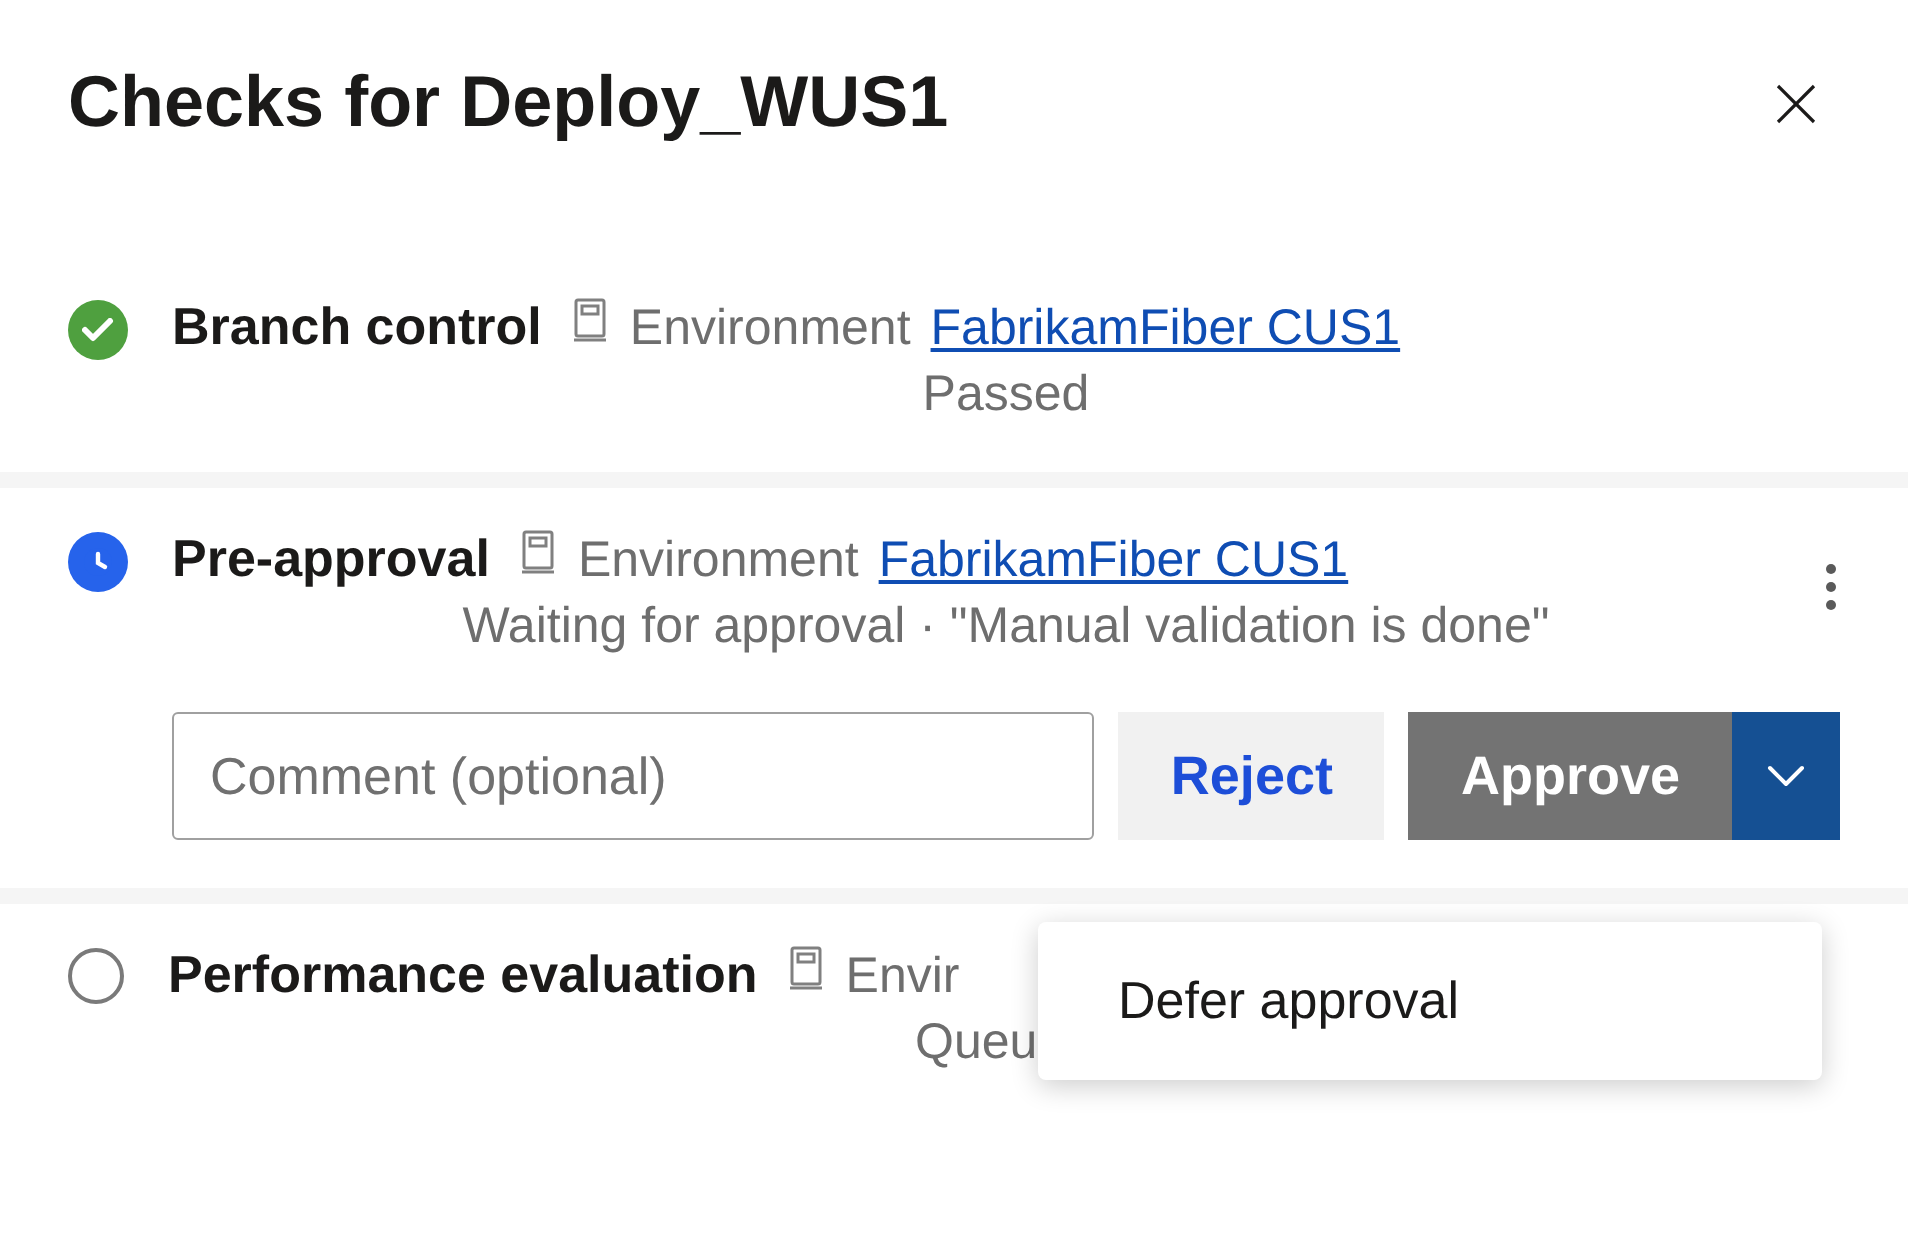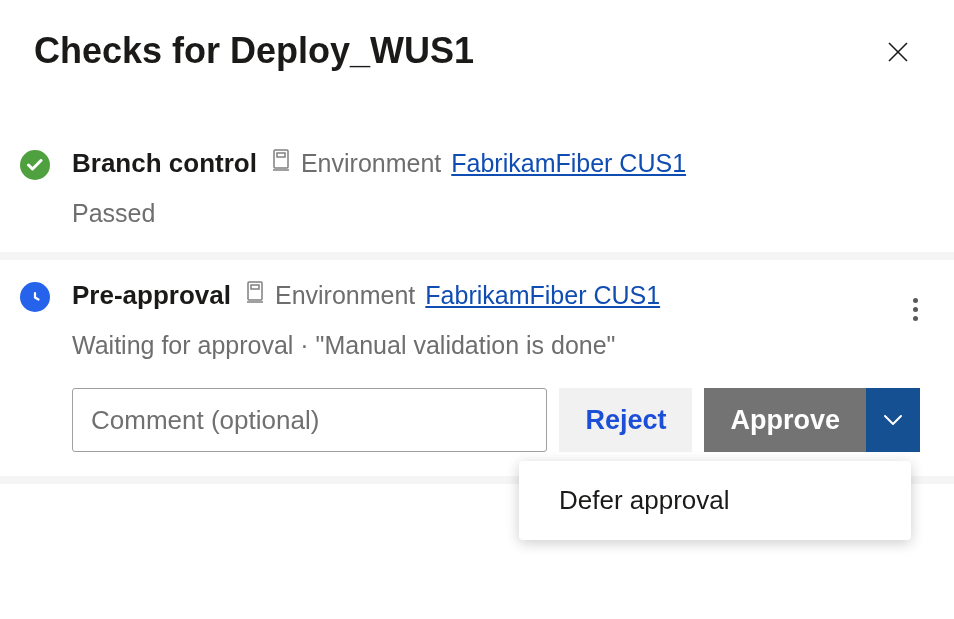--- a/index.html
+++ b/index.html
@@ -15,21 +15,21 @@
 
   
   .header { padding: 30px 34px 0 34px; }
   .header-row { display: flex; align-items: flex-start; justify-content: space-between; }
   .title { font-size: 36px; font-weight: 700; line-height: 1.15; margin: 0; }
   .subtitle { font-size: 25px; color: #6e6e6e; margin-top: 2px; }
   .close-btn { background: none; border: none; cursor: pointer; padding: 10px; font-size: 26px; color: #1b1a19; line-height: 1; }
 
   
   .check {
-    padding: 20px 34px 24px 20px;
+    padding: 20px 34px 24px 34px;
     display: flex;
     align-items: flex-start;
     gap: 22px;
     position: relative;
   }
   .divider { height: 8px; background: #f5f5f5; }
 
   .status-icon {
     width: 30px; height: 30px; border-radius: 50%;
     display: flex; align-items: center; justify-content: center;
@@ -38,21 +38,21 @@
   }
   .status-passed { background: #4FA03F; }
   .status-waiting { background: #2663EB; }
   .status-queued { background: transparent; border: 2.5px solid #7a7a7a; width: 28px; height: 28px; }
 
   .check-body { flex: 1; }
   .check-head { display: flex; align-items: baseline; flex-wrap: wrap; gap: 10px; font-size: 26px; }
   .check-name { font-weight: 700; }
   .env-label { color: #6e6e6e; font-size: 25px; }
   .env-link { color: #0F4DB3; text-decoration: underline; font-size: 25px; }
-  .check-sub { font-size: 25px; color: #6e6e6e; margin-top: 20px; }
+  .check-sub { font-size: 25px; color: #6e6e6e; margin-top: 4px; text-align: center; }
 
   .server-icon { margin-left: 4px; }
 
   .comment-row {
     margin-top: 28px;
     display: flex;
     gap: 12px;
     align-items: stretch;
   }
   .comment-input {
@@ -188,18 +188,35 @@
     </div>
     <button class="overflow-btn" aria-label="More">
       <span></span>
         <span></span>
         <span></span>
     </button>
   </div>
 
   <div class="divider"></div>
 
+  <div class="check">
+    <div class="status-icon status-queued"></div>
+    <div class="check-body">
+      <div class="check-head">
+        <span class="check-name">Performance evaluation</span>
+        <span class="server-icon">
+          <svg width="20" height="24" viewBox="0 0 20 24" fill="none" stroke="#808080" stroke-width="1.5">
+              <rect x="3" y="2" width="14" height="18" rx="1"></rect>
+              <rect x="6" y="5" width="8" height="4"></rect>
+              <line x1="2" y1="22" x2="18" y2="22"></line>
+            </svg>
+        </span>
+        <span class="env-label">Envir</span>
+      </div>
+      <div class="check-sub">Queued</div>
+    </div>
+  </div>
 
   <div class="menu">
     <div class="menu-item">Defer approval</div>
   </div>
 
 </div>
 
 </body></html>

